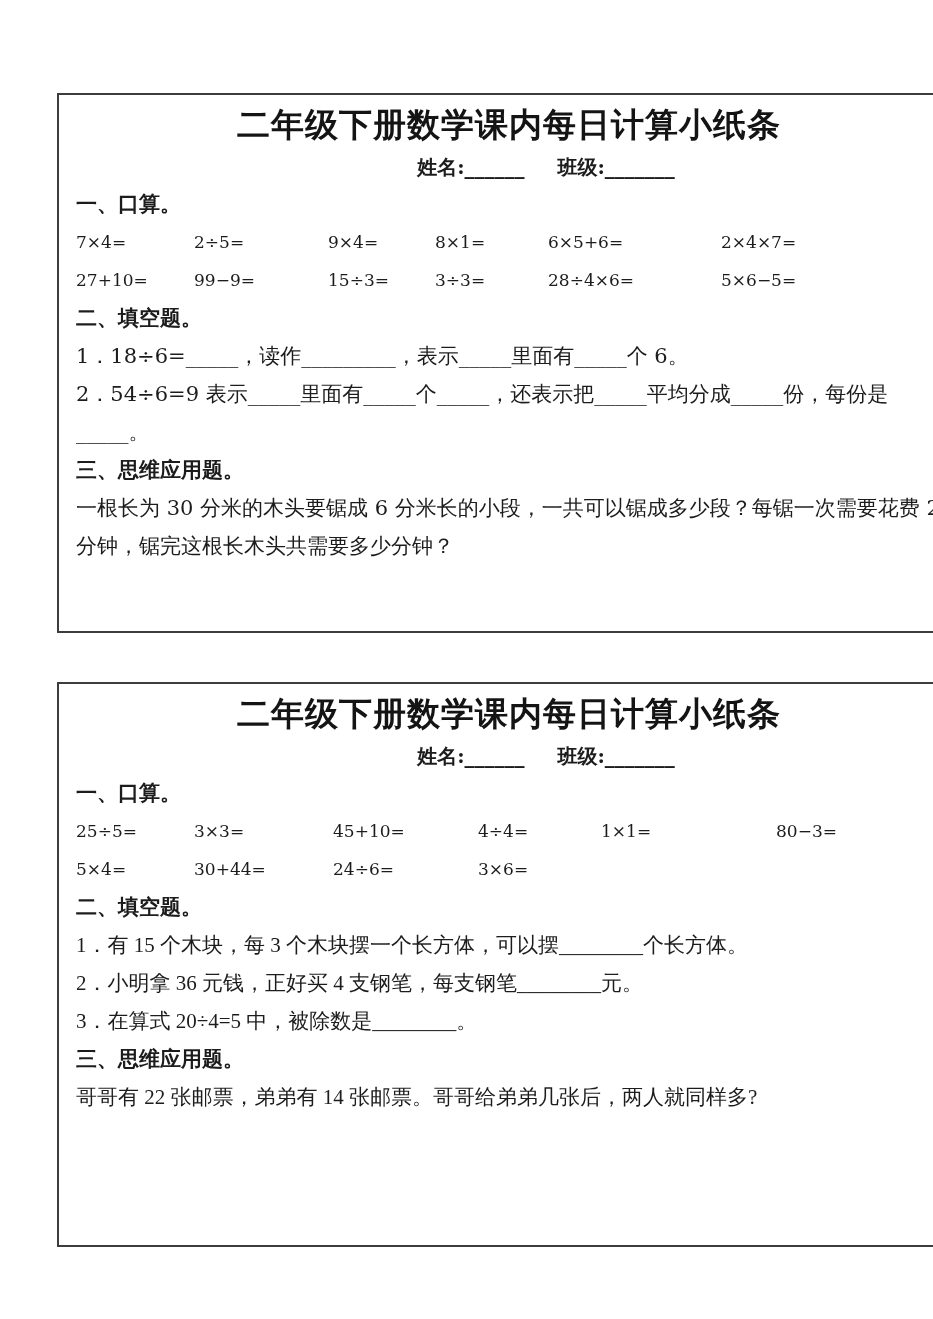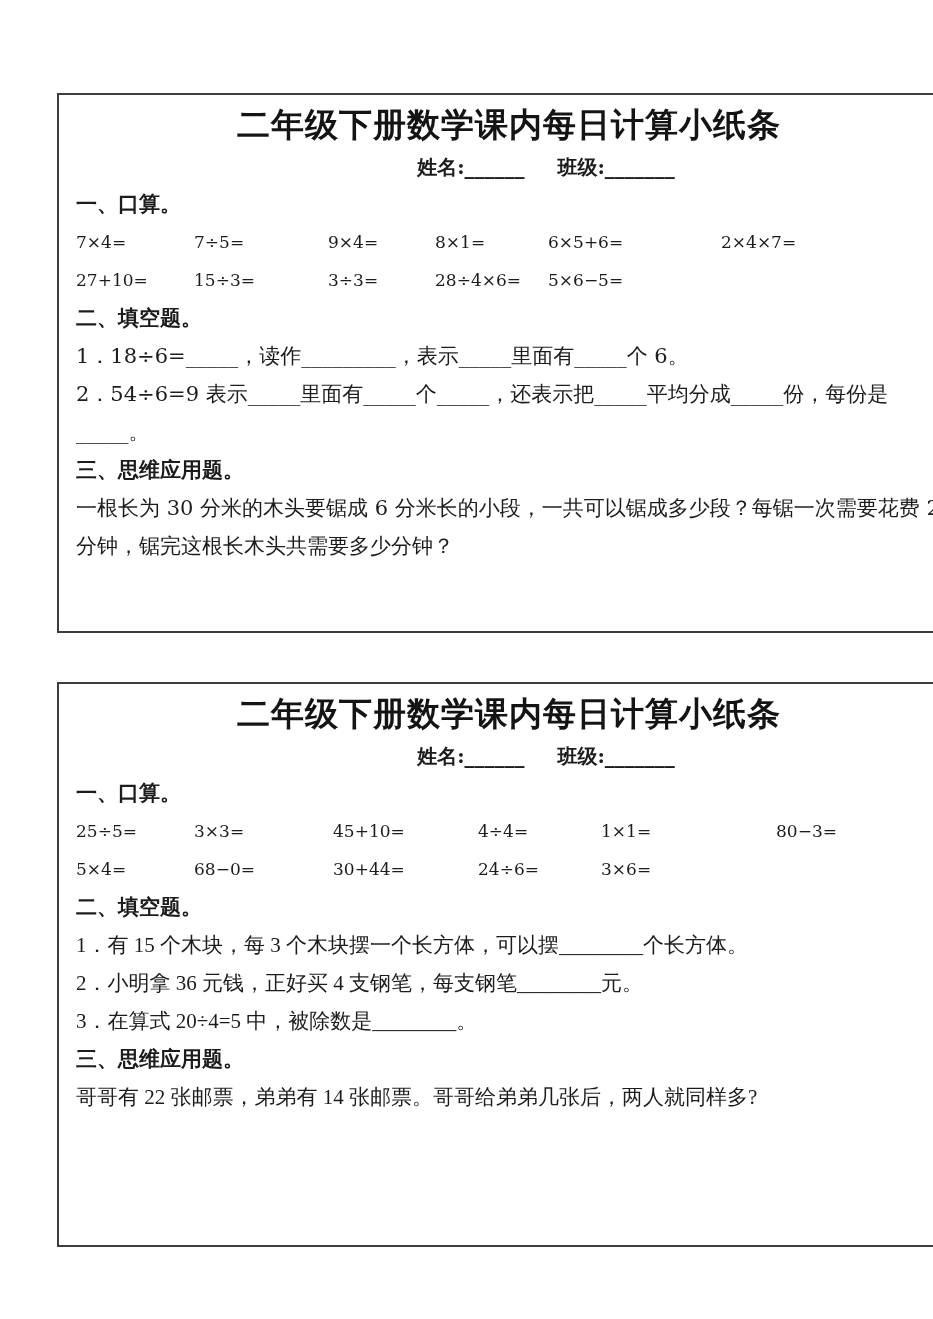--- a/index.html
+++ b/index.html
@@ -76,26 +76,27 @@
   <section class="card card-1">
     <h1 class="card-title">二年级下册数学课内每日计算小纸条</h1>
     <div class="info-line">
       <span class="info-field">姓名:______</span>
       <span class="info-field">班级:_______</span>
     </div>
     <div class="content">
       <div class="sec-heading">一、口算。</div>
       <div class="oral-grid grid-1">
         <span class="oral-cell">7×4=</span>
-        <span class="oral-cell">7÷5=</span>
+        <span class="oral-cell">2÷5=</span>
         <span class="oral-cell">9×4=</span>
         <span class="oral-cell">8×1=</span>
         <span class="oral-cell">6×5+6=</span>
         <span class="oral-cell">2×4×7=</span>
         <span class="oral-cell">27+10=</span>
+        <span class="oral-cell">99−9=</span>
         <span class="oral-cell">15÷3=</span>
         <span class="oral-cell">3÷3=</span>
         <span class="oral-cell">28÷4×6=</span>
         <span class="oral-cell">5×6−5=</span>
       </div>
       <div class="sec-heading">二、填空题。</div>
       <p class="fill-item">1．18÷6=_____，读作_________，表示_____里面有_____个 6。</p>
       <p class="fill-item">2．54÷6=9 表示_____里面有_____个_____，还表示把_____平均分成_____份，每份是_____。</p>
       <div class="sec-heading">三、思维应用题。</div>
       <p class="app-text">一根长为 30 分米的木头要锯成 6 分米长的小段，一共可以锯成多少段？每锯一次需要花费 2 分钟，锯完这根长木头共需要多少分钟？</p>
@@ -111,21 +112,20 @@
     <div class="content">
       <div class="sec-heading">一、口算。</div>
       <div class="oral-grid grid-2">
         <span class="oral-cell">25÷5=</span>
         <span class="oral-cell">3×3=</span>
         <span class="oral-cell">45+10=</span>
         <span class="oral-cell">4÷4=</span>
         <span class="oral-cell">1×1=</span>
         <span class="oral-cell">80−3=</span>
         <span class="oral-cell">5×4=</span>
-        <span class="oral-cell">68−0=</span>
         <span class="oral-cell">30+44=</span>
         <span class="oral-cell">24÷6=</span>
         <span class="oral-cell">3×6=</span>
       </div>
       <div class="sec-heading">二、填空题。</div>
       <p class="fill-item alt">1．有 15 个木块，每 3 个木块摆一个长方体，可以摆________个长方体。</p>
       <p class="fill-item alt">2．小明拿 36 元钱，正好买 4 支钢笔，每支钢笔________元。</p>
       <p class="fill-item alt">3．在算式 20÷4=5 中，被除数是________。</p>
       <div class="sec-heading">三、思维应用题。</div>
       <p class="app-text alt">哥哥有 22 张邮票，弟弟有 14 张邮票。哥哥给弟弟几张后，两人就同样多?</p>

